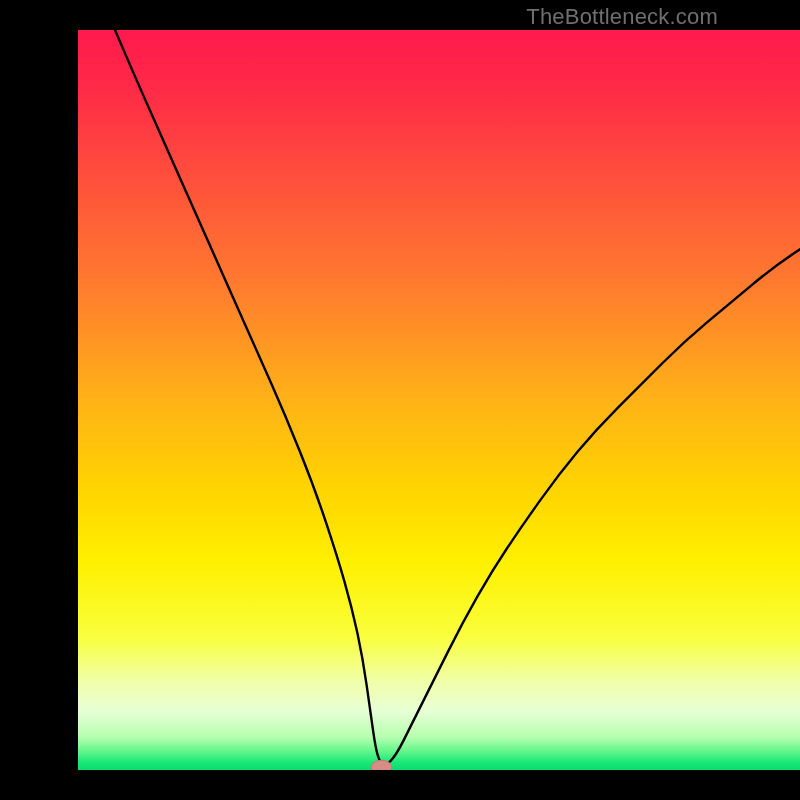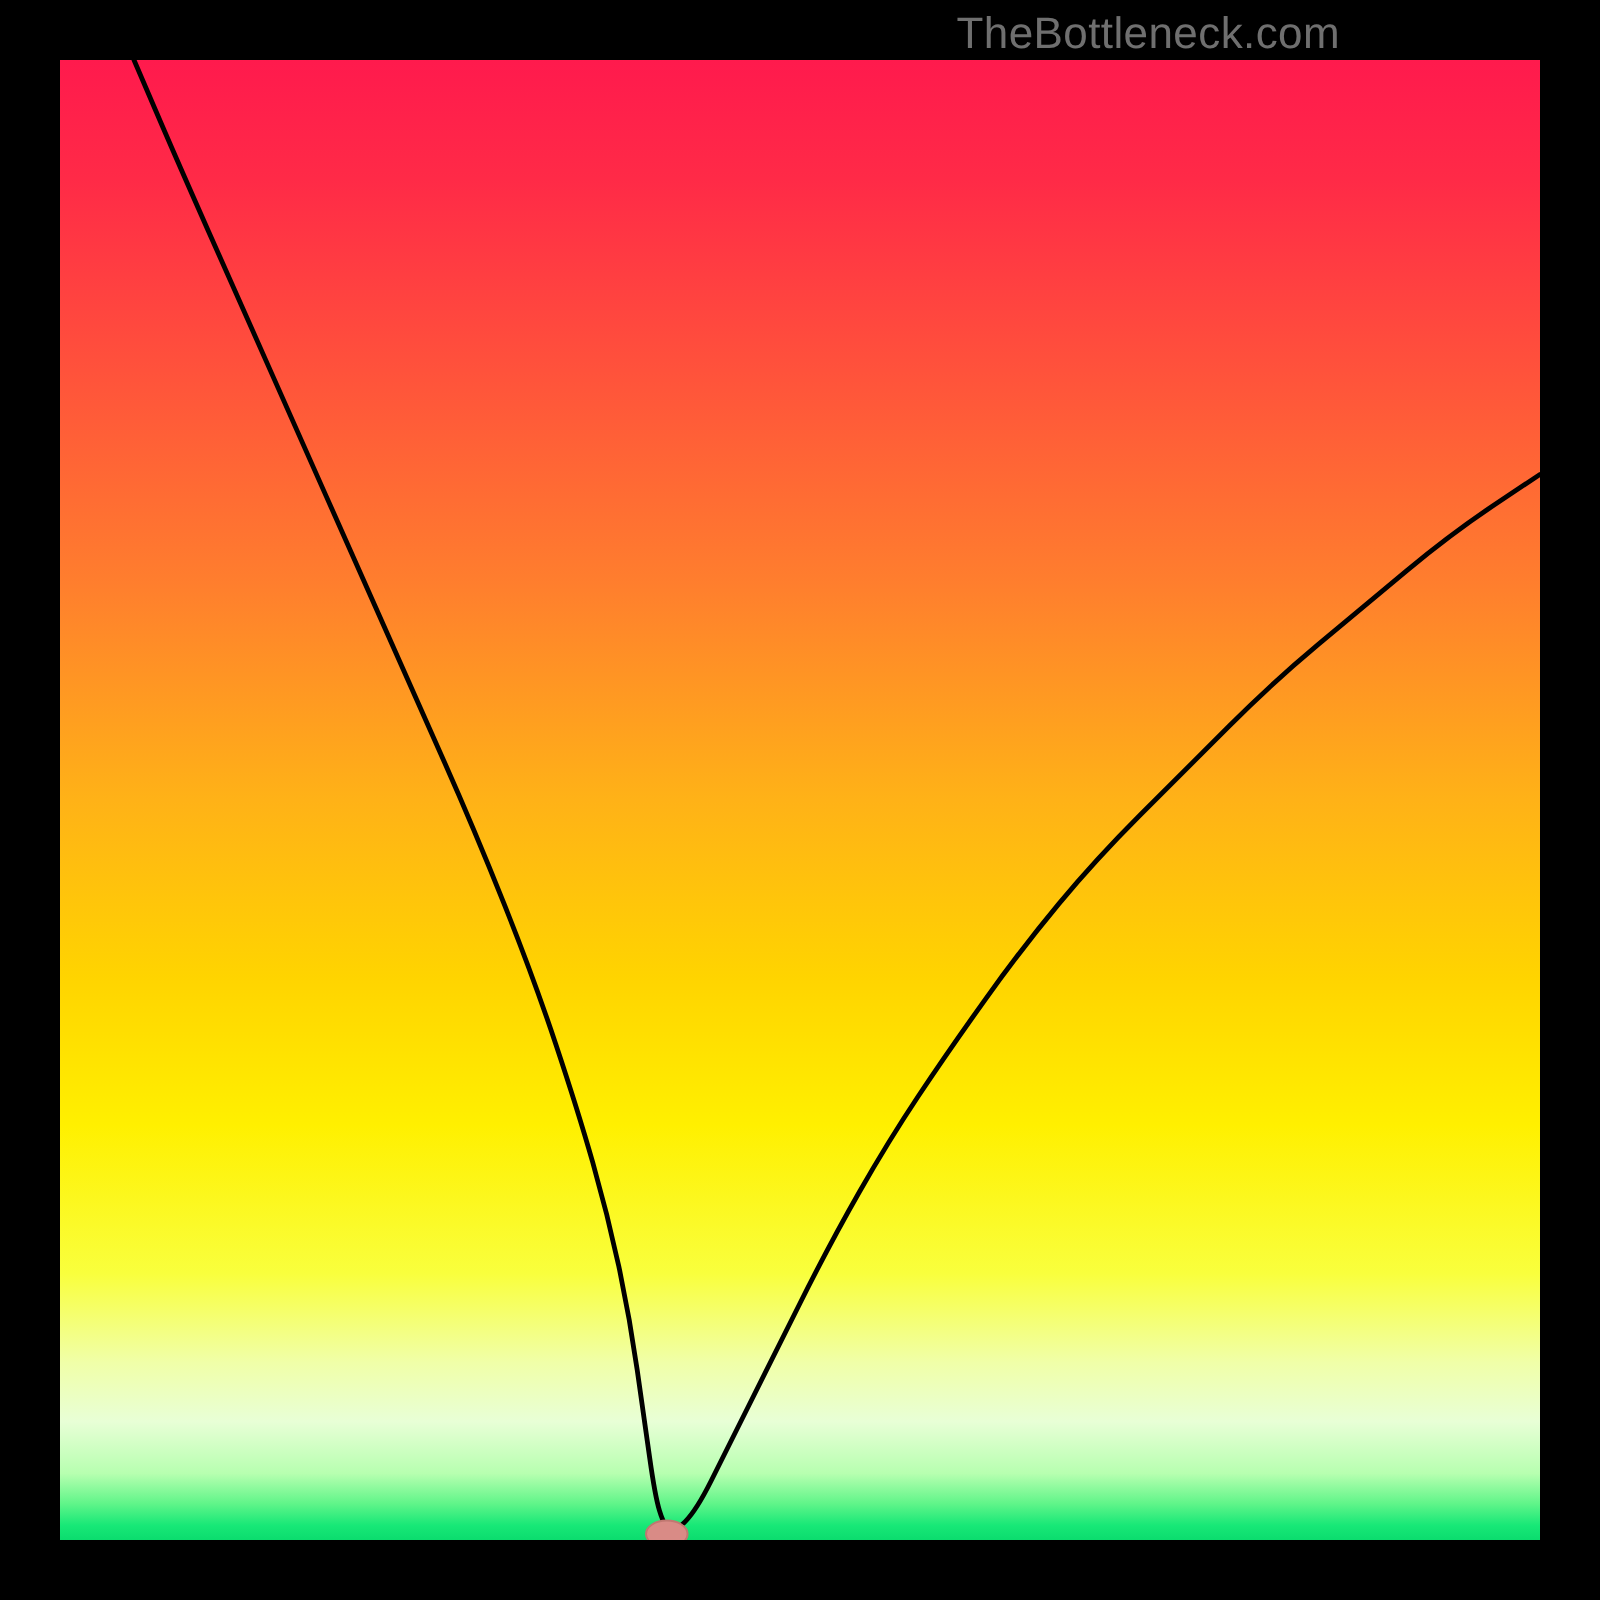--- a/index.html
+++ b/index.html
@@ -9,20 +9,21 @@
     height: 800px;
     overflow: hidden;
     background: #000;
     font-family: Arial, Helvetica, sans-serif;
   }
   .frame {
     position: relative;
     width: 684px;
     height: 800px;
     background: #000;
+    margin-left: 48px;
   }
   .plot {
     position: absolute;
     left: 30px;
     top: 30px;
     width: 740px;
     height: 740px;
     box-sizing: border-box;
   }
   .watermark {

